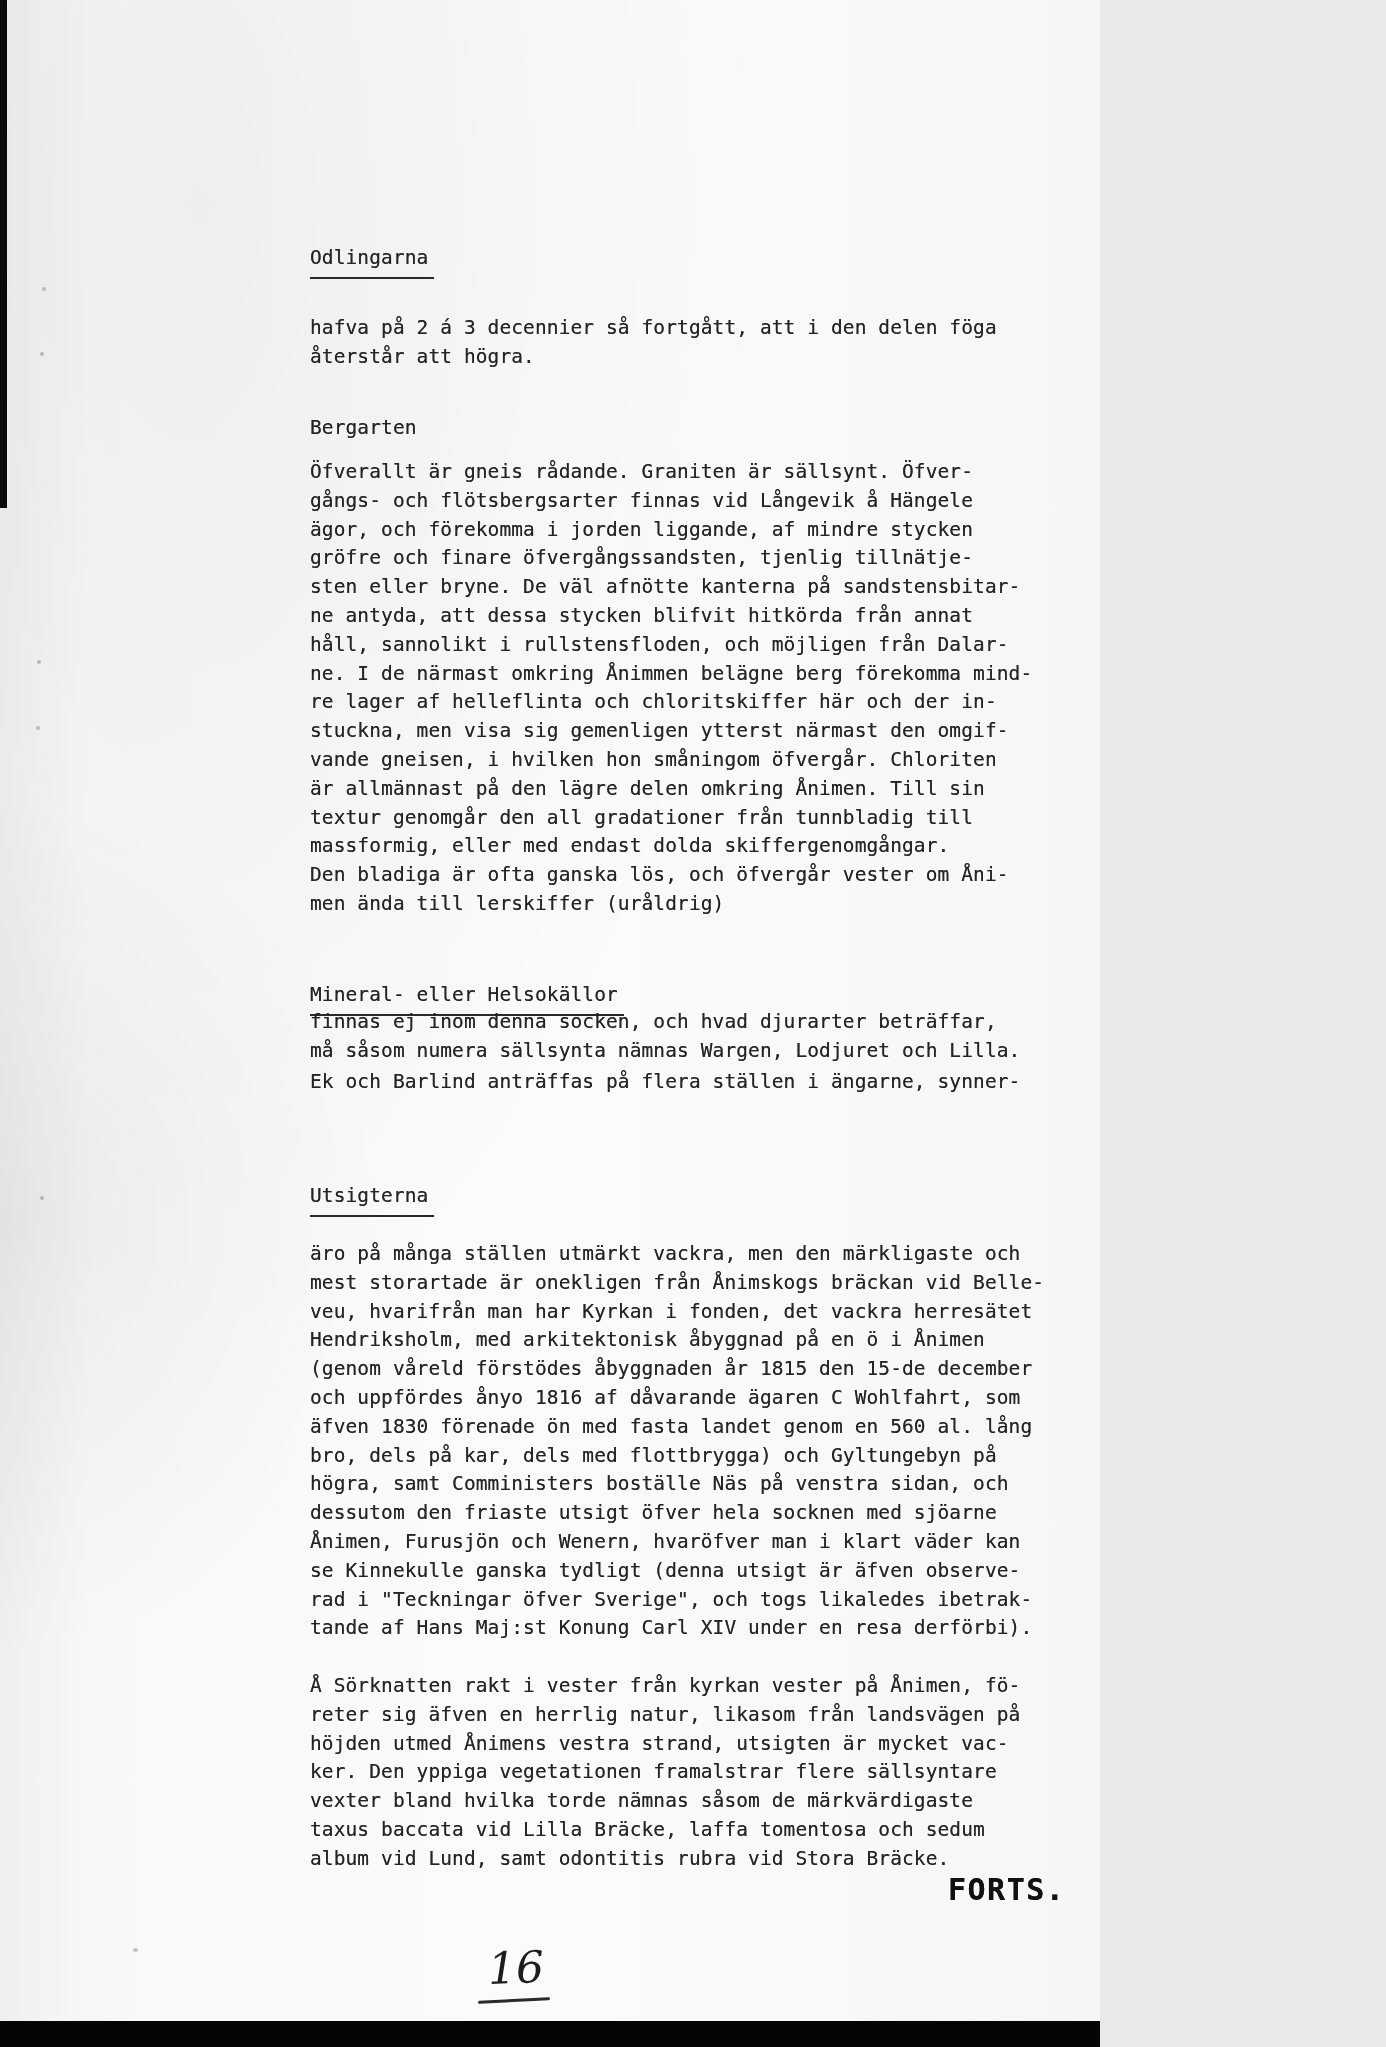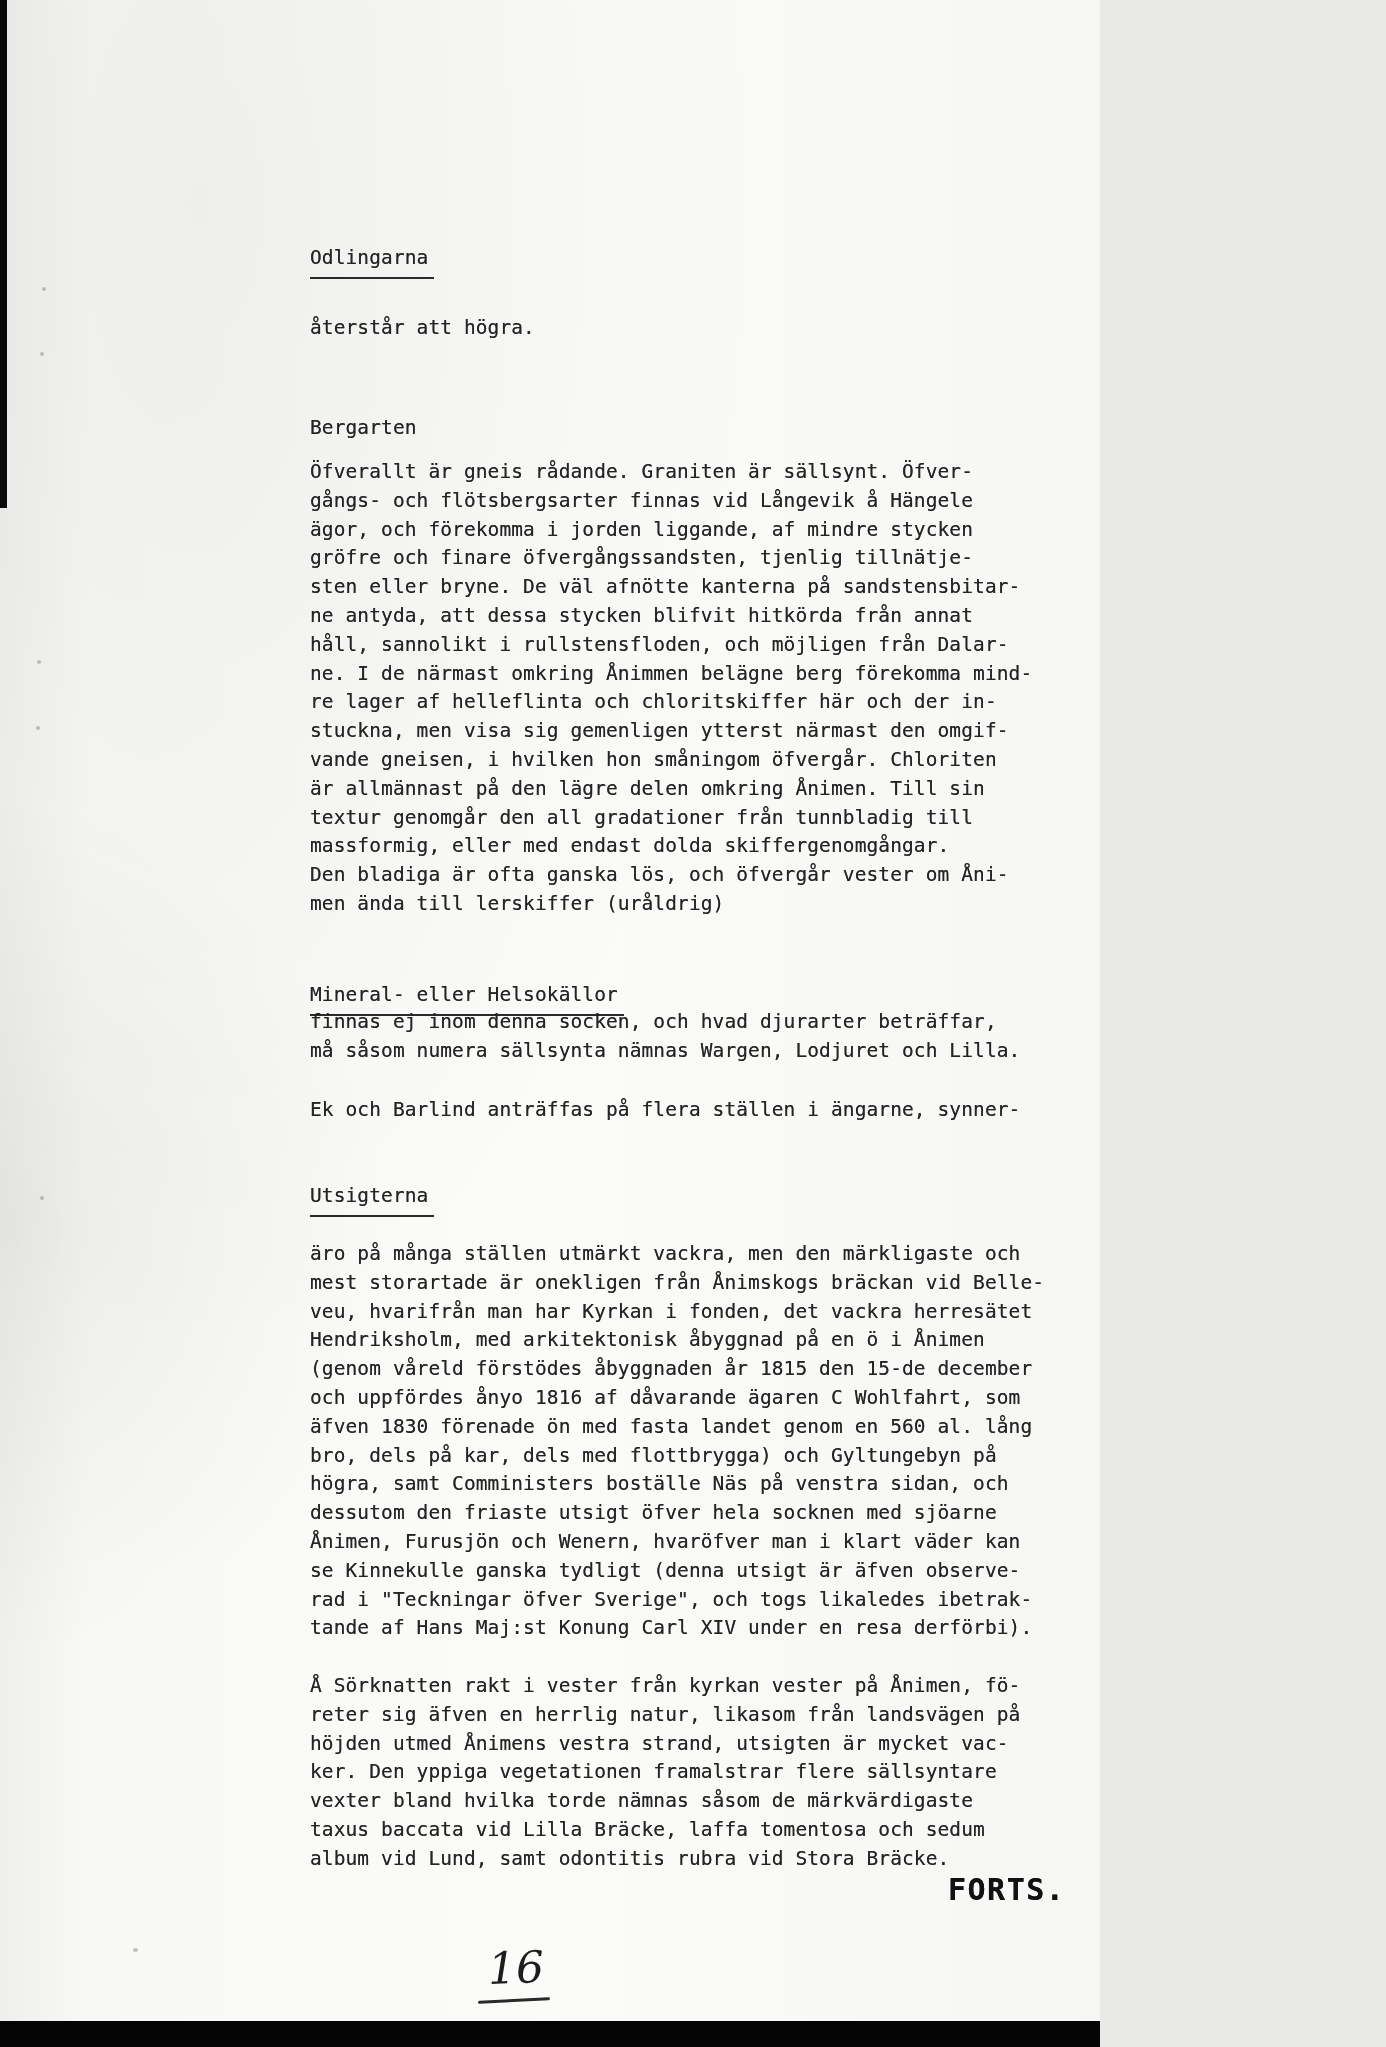--- a/index.html
+++ b/index.html
@@ -101,26 +101,26 @@
 </style>
 </head>
 <body>
 
 <div class="page">
 
   <div class="scan-edge-left"></div>
 
   <div class="text-layer" id="text-layer">
       <div class="doc-block doc-heading underlined" style="top: 244px;"><span class="hd">Odlingarna</span></div>
-      <div class="doc-block doc-paragraph" style="top: 314px;"><span class="text-line">återstår att högra.</span></div>
+      <div class="doc-block doc-paragraph" style="top: 314px;"><span class="text-line">hafva på 2 á 3 decennier så fortgått, att i den delen föga</span><span class="text-line">återstår att högra.</span></div>
       <div class="doc-block doc-heading" style="top: 402px; margin-top: 12px;"><span class="hd">Bergarten</span></div>
       <div class="doc-block doc-paragraph" style="top: 458px;"><span class="text-line">Öfverallt är gneis rådande. Graniten är sällsynt. Öfver-</span><span class="text-line">gångs- och flötsbergsarter finnas vid Långevik å Hängele</span><span class="text-line">ägor, och förekomma i jorden liggande, af mindre stycken</span><span class="text-line">gröfre och finare öfvergångssandsten, tjenlig tillnätje-</span><span class="text-line">sten eller bryne. De väl afnötte kanterna på sandstensbitar-</span><span class="text-line">ne antyda, att dessa stycken blifvit hitkörda från annat</span><span class="text-line">håll, sannolikt i rullstensfloden, och möjligen från Dalar-</span><span class="text-line">ne. I de närmast omkring Ånimmen belägne berg förekomma mind-</span><span class="text-line">re lager af helleflinta och chloritskiffer här och der in-</span><span class="text-line">stuckna, men visa sig gemenligen ytterst närmast den omgif-</span><span class="text-line">vande gneisen, i hvilken hon småningom öfvergår. Chloriten</span><span class="text-line">är allmännast på den lägre delen omkring Ånimen. Till sin</span><span class="text-line">textur genomgår den all gradationer från tunnbladig till</span><span class="text-line">massformig, eller med endast dolda skiffergenomgångar.</span><span class="text-line">Den bladiga är ofta ganska lös, och öfvergår vester om Åni-</span><span class="text-line">men ända till lerskiffer (uråldrig)</span></div>
       <div class="doc-block doc-heading underlined" style="top: 950px; margin-top: 31px;"><span class="hd">Mineral- eller Helsokällor</span></div>
       <div class="doc-block doc-paragraph" style="top: 1008px;"><span class="text-line">finnas ej inom denna socken, och hvad djurarter beträffar,</span><span class="text-line">må såsom numera sällsynta nämnas Wargen, Lodjuret och Lilla.</span></div>
-      <div class="doc-block doc-paragraph" style="top: 1096px;"><span class="text-line">Ek och Barlind anträffas på flera ställen i ängarne, synner-</span></div>
+      <div class="doc-block doc-paragraph" style="top: 1068px;"><span class="text-line">Ek och Barlind anträffas på flera ställen i ängarne, synner-</span></div>
       <div class="doc-block doc-heading underlined" style="top: 1182px;"><span class="hd">Utsigterna</span></div>
       <div class="doc-block doc-paragraph" style="top: 1240px;"><span class="text-line">äro på många ställen utmärkt vackra, men den märkligaste och</span><span class="text-line">mest storartade är onekligen från Ånimskogs bräckan vid Belle-</span><span class="text-line">veu, hvarifrån man har Kyrkan i fonden, det vackra herresätet</span><span class="text-line">Hendriksholm, med arkitektonisk åbyggnad på en ö i Ånimen</span><span class="text-line">(genom våreld förstödes åbyggnaden år 1815 den 15-de december</span><span class="text-line">och uppfördes ånyo 1816 af dåvarande ägaren C Wohlfahrt, som</span><span class="text-line">äfven 1830 förenade ön med fasta landet genom en 560 al. lång</span><span class="text-line">bro, dels på kar, dels med flottbrygga) och Gyltungebyn på</span><span class="text-line">högra, samt Comministers boställe Näs på venstra sidan, och</span><span class="text-line">dessutom den friaste utsigt öfver hela socknen med sjöarne</span><span class="text-line">Ånimen, Furusjön och Wenern, hvaröfver man i klart väder kan</span><span class="text-line">se Kinnekulle ganska tydligt (denna utsigt är äfven observe-</span><span class="text-line">rad i "Teckningar öfver Sverige", och togs likaledes ibetrak-</span><span class="text-line">tande af Hans Maj:st Konung Carl XIV under en resa derförbi).</span></div>
       <div class="doc-block doc-paragraph" style="top: 1672px;"><span class="text-line">Å Sörknatten rakt i vester från kyrkan vester på Ånimen, fö-</span><span class="text-line">reter sig äfven en herrlig natur, likasom från landsvägen på</span><span class="text-line">höjden utmed Ånimens vestra strand, utsigten är mycket vac-</span><span class="text-line">ker. Den yppiga vegetationen framalstrar flere sällsyntare</span><span class="text-line">vexter bland hvilka torde nämnas såsom de märkvärdigaste</span><span class="text-line">taxus baccata vid Lilla Bräcke, laffa tomentosa och sedum</span><span class="text-line">album vid Lund, samt odontitis rubra vid Stora Bräcke.</span></div>
     </div>
 
   <div class="forts-label">FORTS.</div>
 
   <div class="page-number">16</div>
   <div class="page-number-underline"></div>
 

